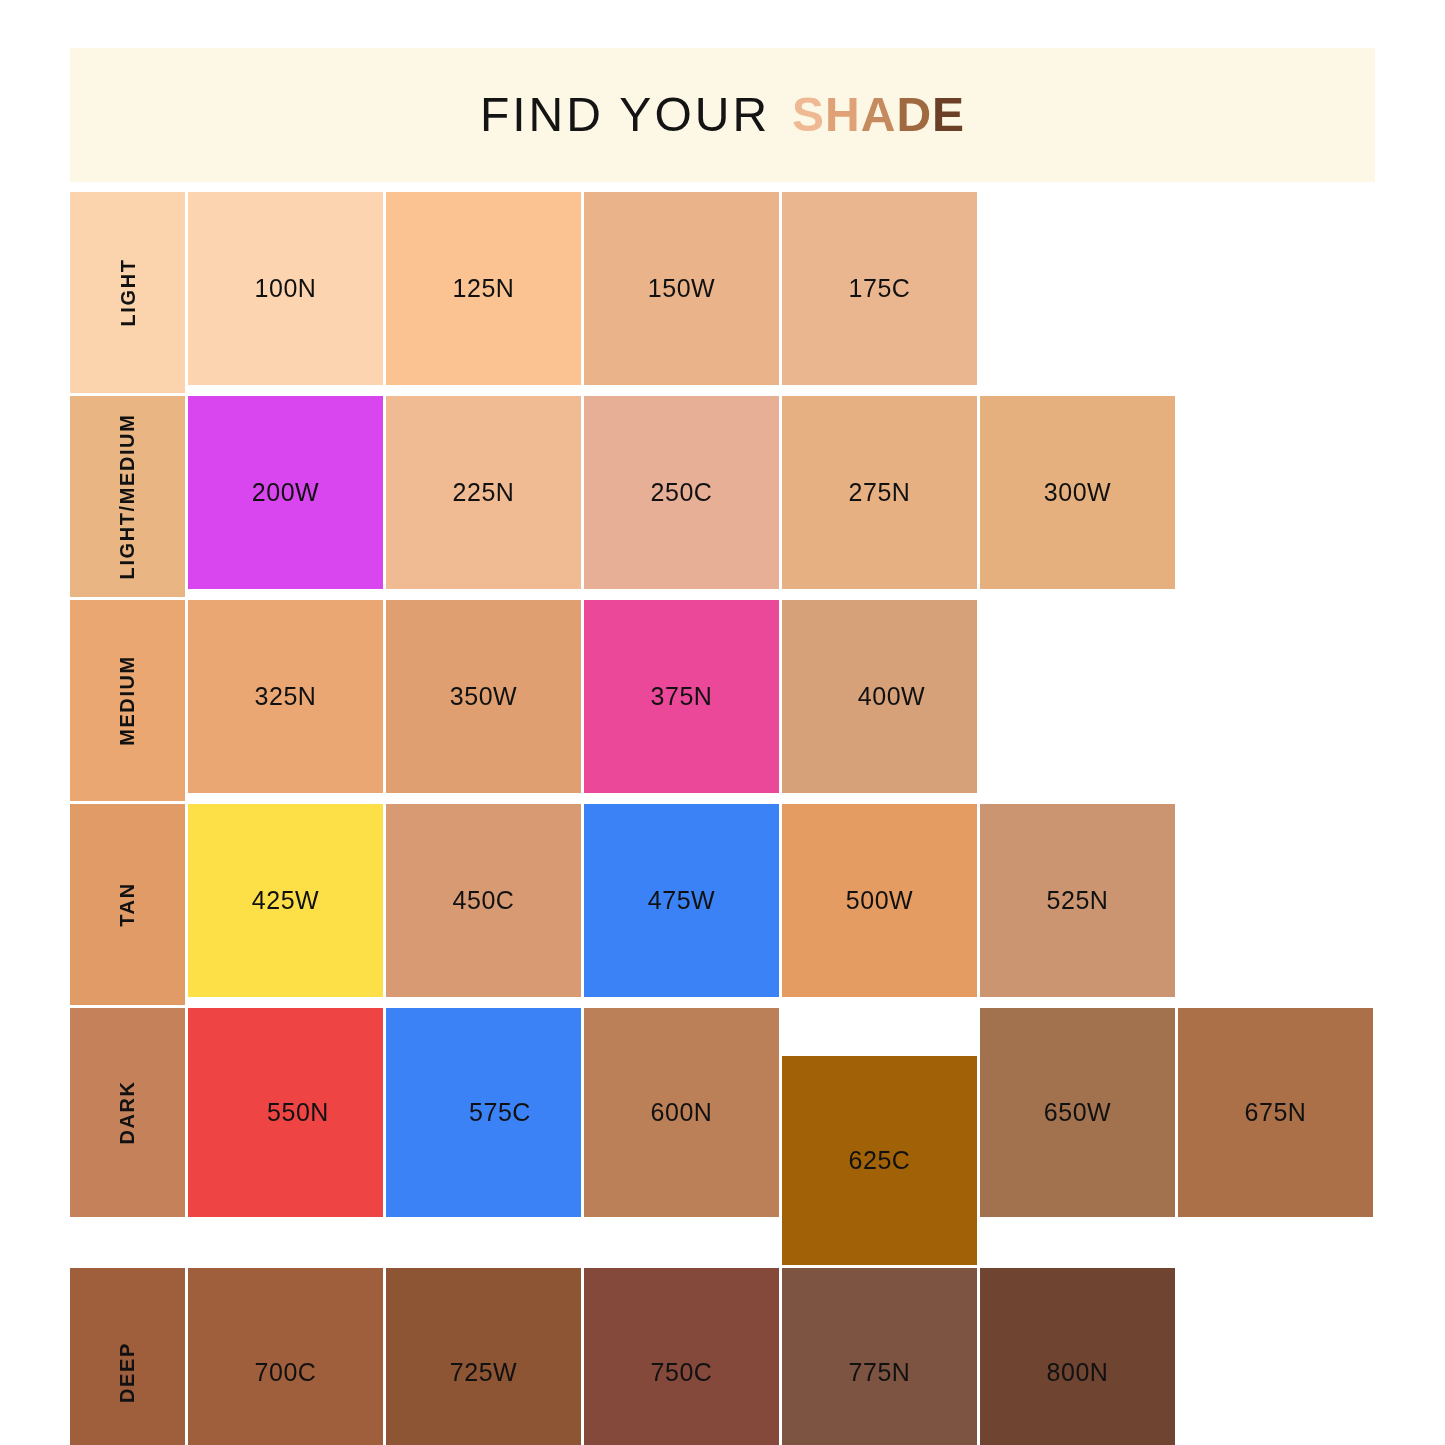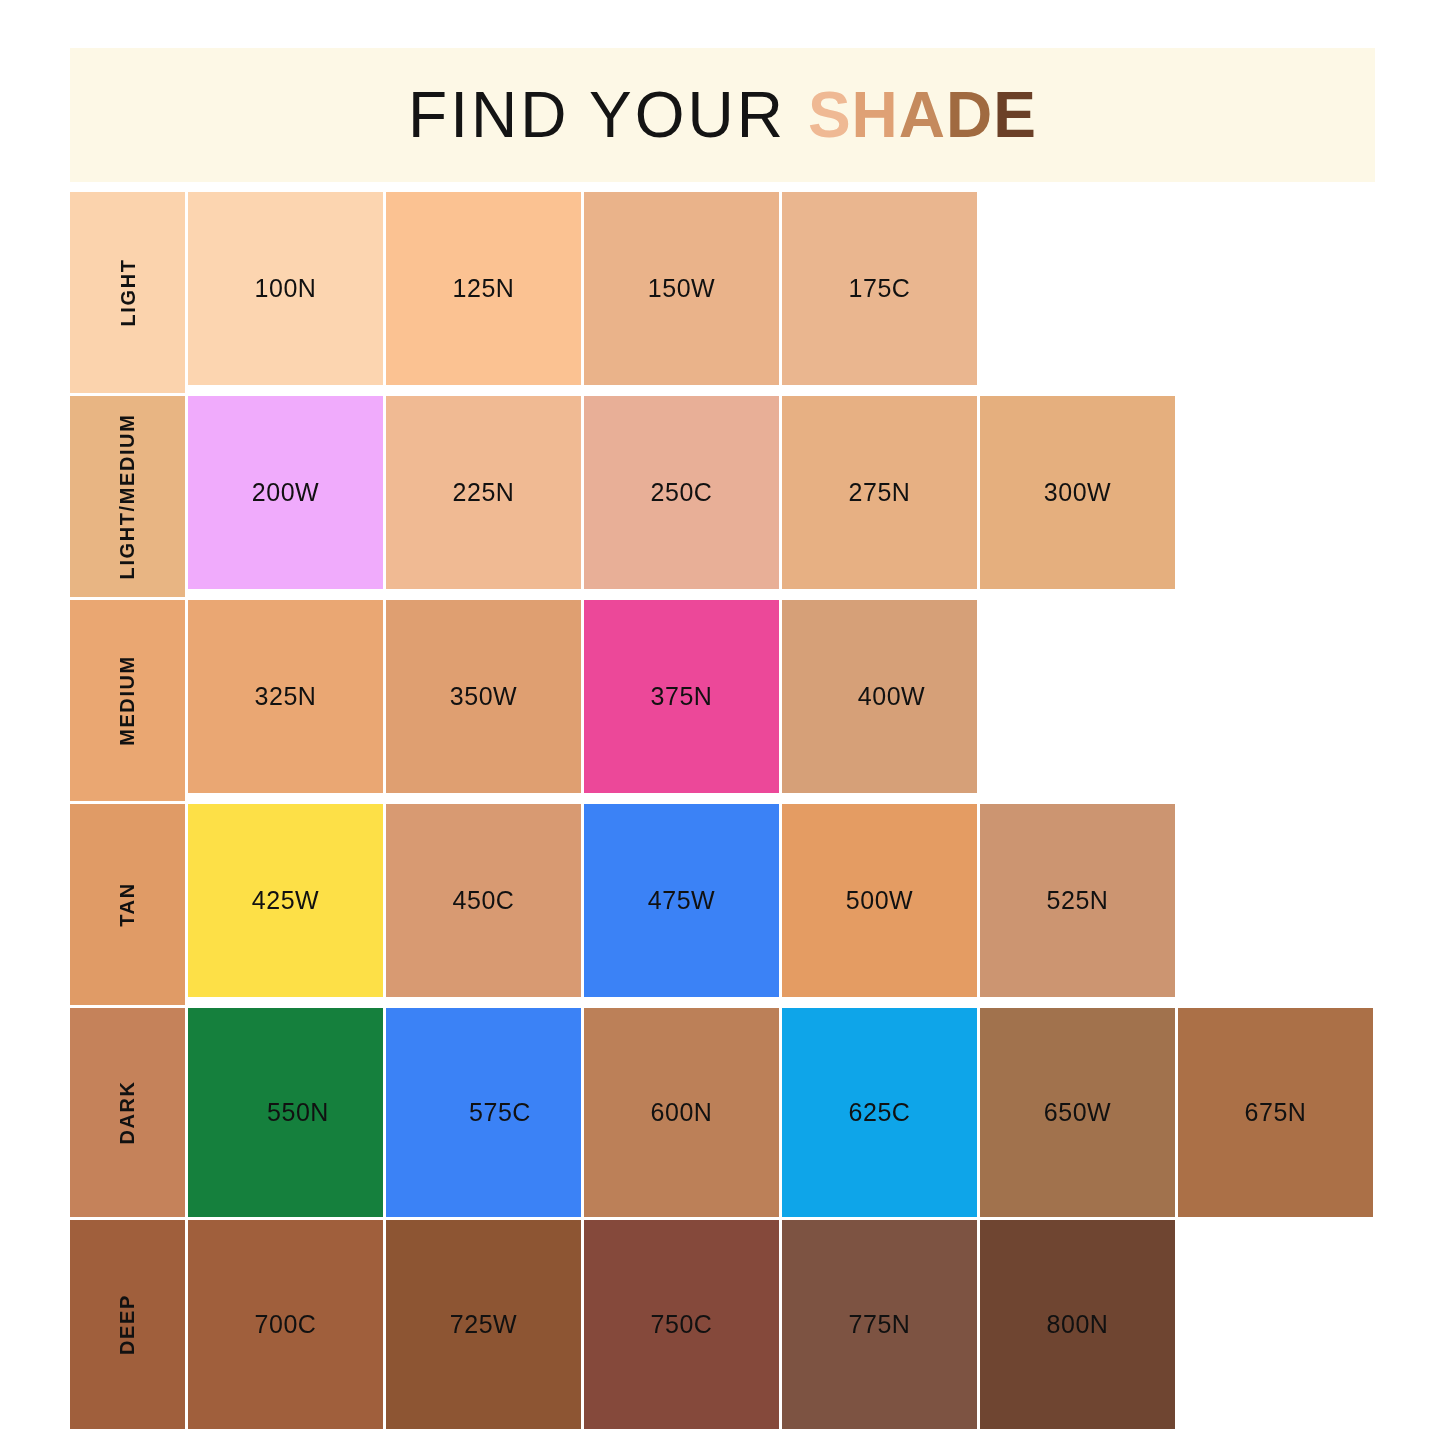--- a/index.html
+++ b/index.html
@@ -27,21 +27,21 @@
     top: 48px;
     width: 1305px;
     height: 134px;
     background: #fdf8e6;
     display: flex;
     align-items: center;
     justify-content: center;
   }
 
   .title-text {
-    font-size: 64px;
+    font-size: 48px;
     font-weight: 400;
     letter-spacing: 2px;
     line-height: 1;
     white-space: nowrap;
     color: #141414;
     display: flex;
     align-items: baseline;
   }
 
   .title-plain {
@@ -145,21 +145,21 @@
           <span class="shade-code">150W</span>
         </div>
         <div class="cell shade-cell" style="background: rgb(234, 182, 143);">
           <span class="shade-code">175C</span>
         </div>
       </div>
       <div class="grid-row row-2">
         <div class="cell label-cell" style="background: rgb(232, 181, 131);">
           <span class="label-text">LIGHT/MEDIUM</span>
         </div>
-        <div class="cell shade-cell" style="background: #f0abfc;">
+        <div class="cell shade-cell" style="background: #d946ef;">
           <span class="shade-code">200W</span>
         </div>
         <div class="cell shade-cell" style="background: rgb(240, 186, 147);">
           <span class="shade-code">225N</span>
         </div>
         <div class="cell shade-cell" style="background: rgb(232, 175, 151);">
           <span class="shade-code">250C</span>
         </div>
         <div class="cell shade-cell" style="background: rgb(231, 176, 131);">
           <span class="shade-code">275N</span>
@@ -202,30 +202,30 @@
           <span class="shade-code">500W</span>
         </div>
         <div class="cell shade-cell" style="background: rgb(204, 149, 113);">
           <span class="shade-code">525N</span>
         </div>
       </div>
       <div class="grid-row row-5">
         <div class="cell label-cell" style="background: rgb(197, 130, 90);">
           <span class="label-text">DARK</span>
         </div>
-        <div class="cell shade-cell" style="background: #15803d; padding-left: 25px;">
+        <div class="cell shade-cell" style="background: #ef4444; padding-left: 25px;">
           <span class="shade-code">550N</span>
         </div>
         <div class="cell shade-cell" style="background: #3b82f6; padding-left: 33px;">
           <span class="shade-code">575C</span>
         </div>
         <div class="cell shade-cell" style="background: rgb(188, 128, 88);">
           <span class="shade-code">600N</span>
         </div>
-        <div class="cell shade-cell" style="background: #0ea5e9;">
+        <div class="cell shade-cell" style="background: #a16207; margin-top: 48px;">
           <span class="shade-code">625C</span>
         </div>
         <div class="cell shade-cell" style="background: rgb(161, 114, 77);">
           <span class="shade-code">650W</span>
         </div>
         <div class="cell shade-cell" style="background: rgb(171, 112, 71);">
           <span class="shade-code">675N</span>
         </div>
       </div>
       <div class="grid-row row-6">

